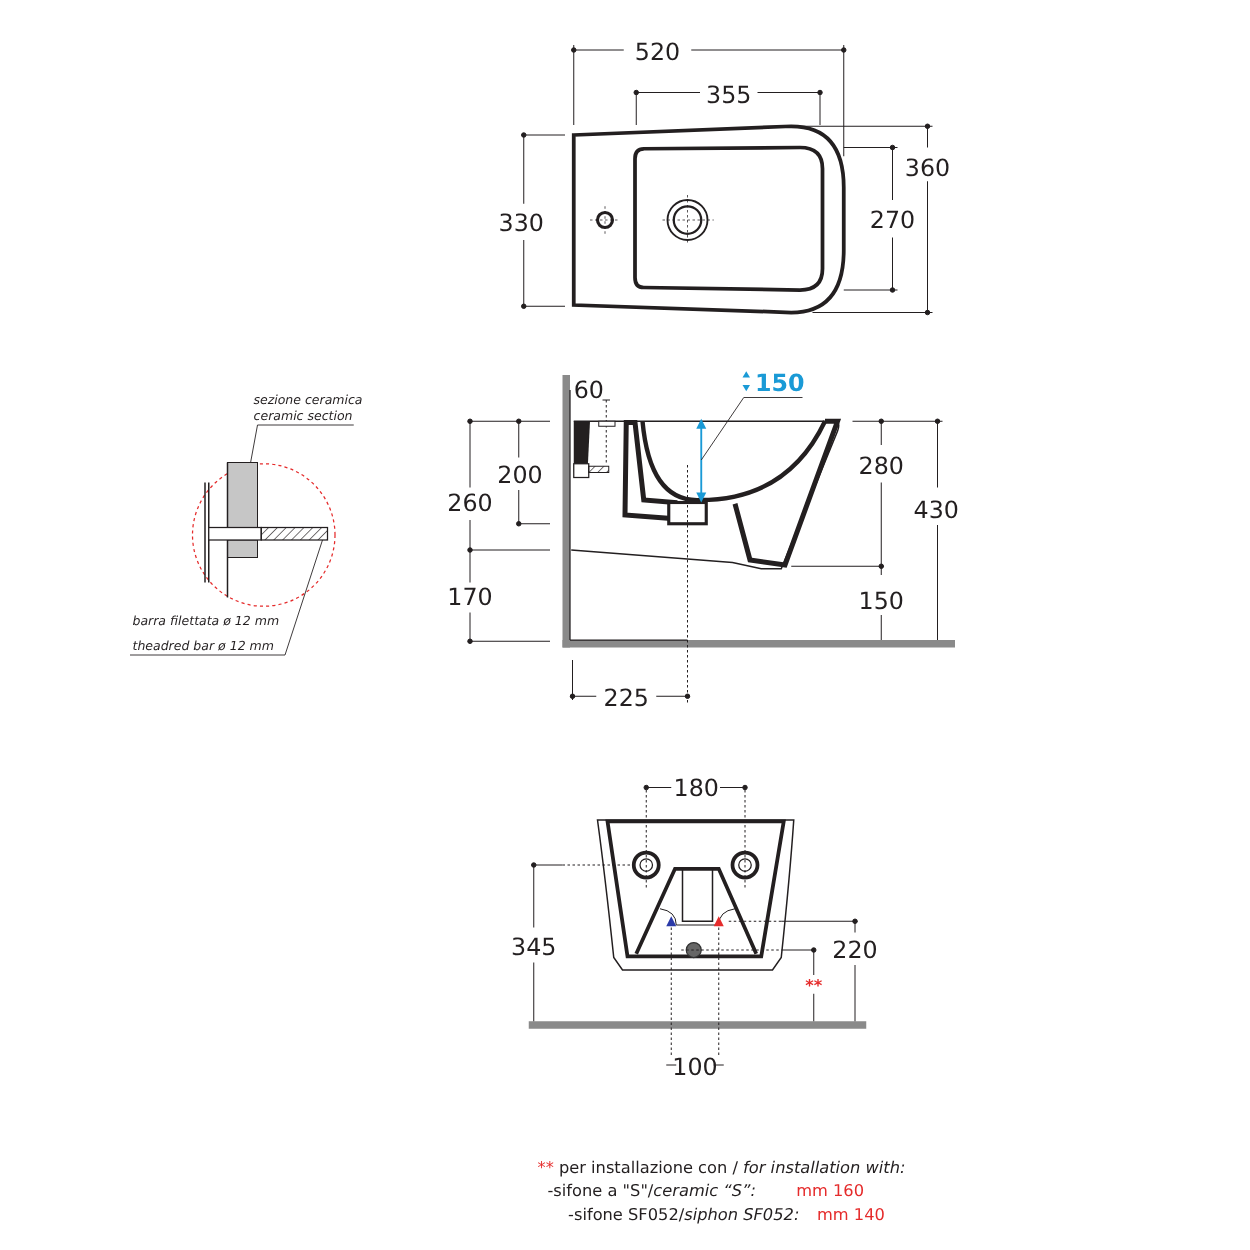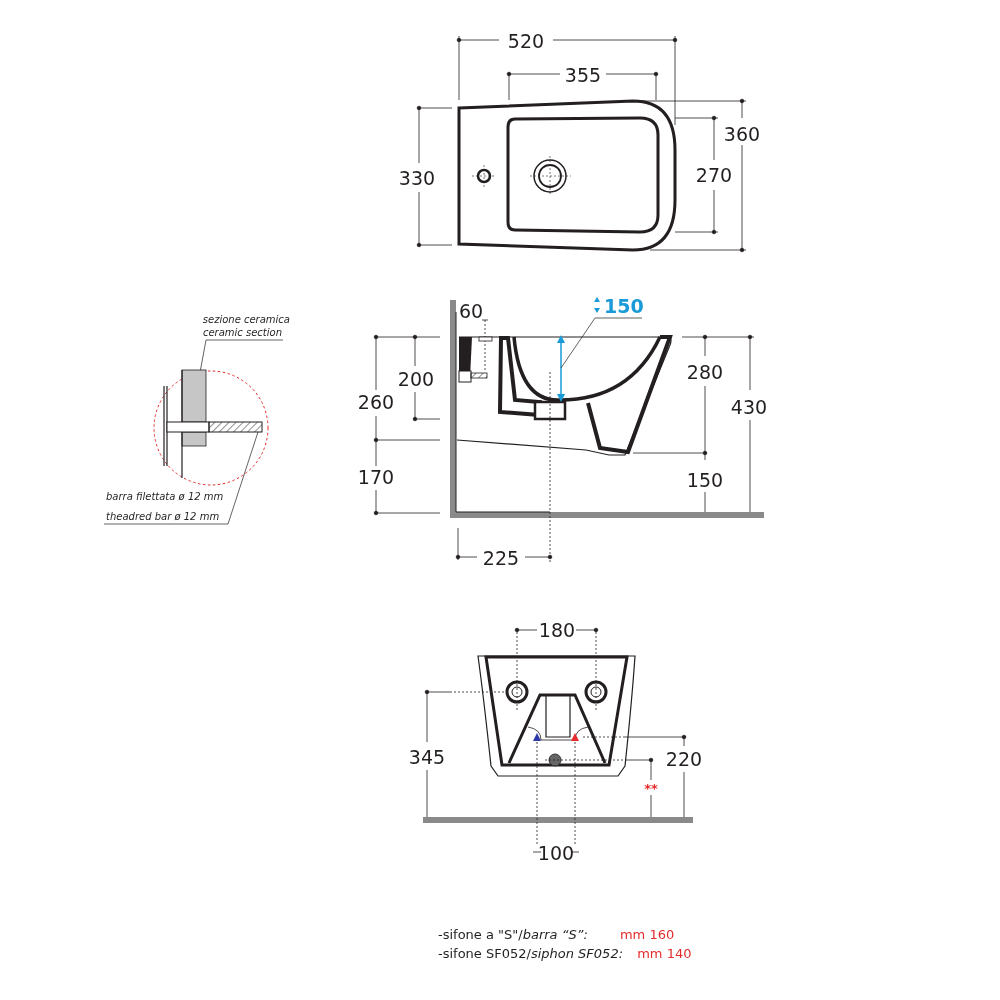--- a/index.html
+++ b/index.html
@@ -259,21 +259,24 @@
 
     <g stroke="#231f20" stroke-width="0.8">
       <line x1="533" y1="852" x2="541" y2="852"></line>
       <line x1="571" y1="852" x2="579" y2="852"></line>
     </g>
     <text class="dim" x="556" y="860" text-anchor="middle">100</text>
   </g>
 </svg>
 
 <div class="note">
+  <div class="row">
+    <span class="red">**</span><span> per installazione con / </span><span class="it">for installation with:</span>
+  </div>
   <div class="row" style="padding-left:8px;">
-    <span>-sifone a "S"/</span><span class="it">barra “S”:</span>
+    <span>-sifone a "S"/</span><span class="it">ceramic “S”:</span>
     <span class="red" style="margin-left:28px;">mm 160</span>
   </div>
-  <div class="row" style="padding-left:8px;">
+  <div class="row" style="padding-left:8px;text-align:center;">
     <span>-sifone SF052/</span><span class="it">siphon SF052:</span>
     <span class="red" style="margin-left:10px;">mm 140</span>
   </div>
 </div>
 
 </body></html>

